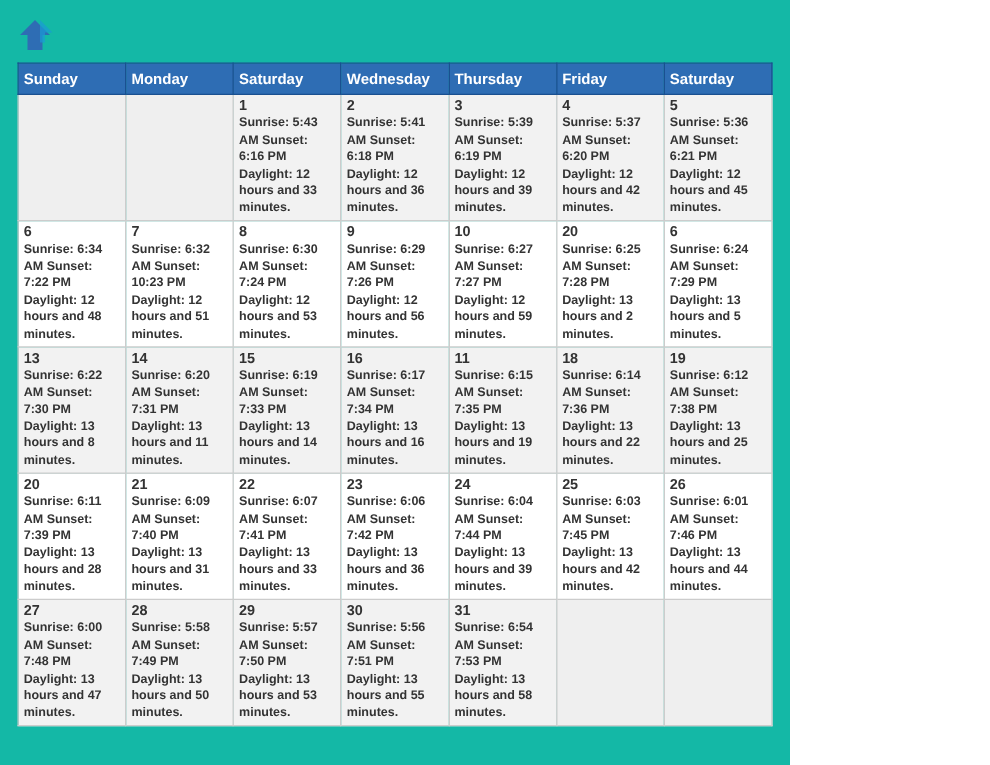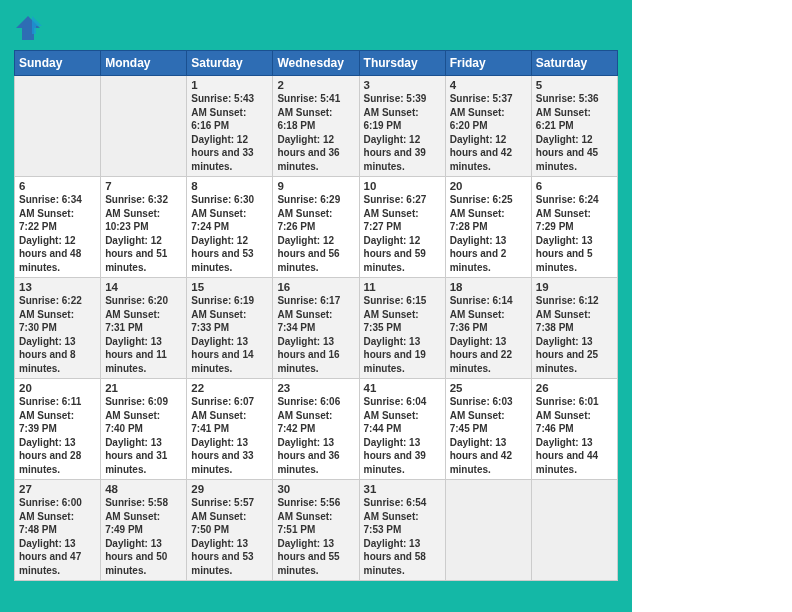--- a/index.html
+++ b/index.html
@@ -274,21 +274,21 @@
 Sunset: 7:41 PM
 Daylight: 13 hours and 33 minutes.</div>
           </td>
           <td>
             <div class="day-number">23</div>
             <div class="day-info">Sunrise: 6:06 AM
 Sunset: 7:42 PM
 Daylight: 13 hours and 36 minutes.</div>
           </td>
           <td>
-            <div class="day-number">41</div>
+            <div class="day-number">24</div>
             <div class="day-info">Sunrise: 6:04 AM
 Sunset: 7:44 PM
 Daylight: 13 hours and 39 minutes.</div>
           </td>
           <td>
             <div class="day-number">25</div>
             <div class="day-info">Sunrise: 6:03 AM
 Sunset: 7:45 PM
 Daylight: 13 hours and 42 minutes.</div>
           </td>
@@ -300,21 +300,21 @@
           </td>
         </tr>
         <tr class="row-shaded">
           <td>
             <div class="day-number">27</div>
             <div class="day-info">Sunrise: 6:00 AM
 Sunset: 7:48 PM
 Daylight: 13 hours and 47 minutes.</div>
           </td>
           <td>
-            <div class="day-number">48</div>
+            <div class="day-number">28</div>
             <div class="day-info">Sunrise: 5:58 AM
 Sunset: 7:49 PM
 Daylight: 13 hours and 50 minutes.</div>
           </td>
           <td>
             <div class="day-number">29</div>
             <div class="day-info">Sunrise: 5:57 AM
 Sunset: 7:50 PM
 Daylight: 13 hours and 53 minutes.</div>
           </td>

